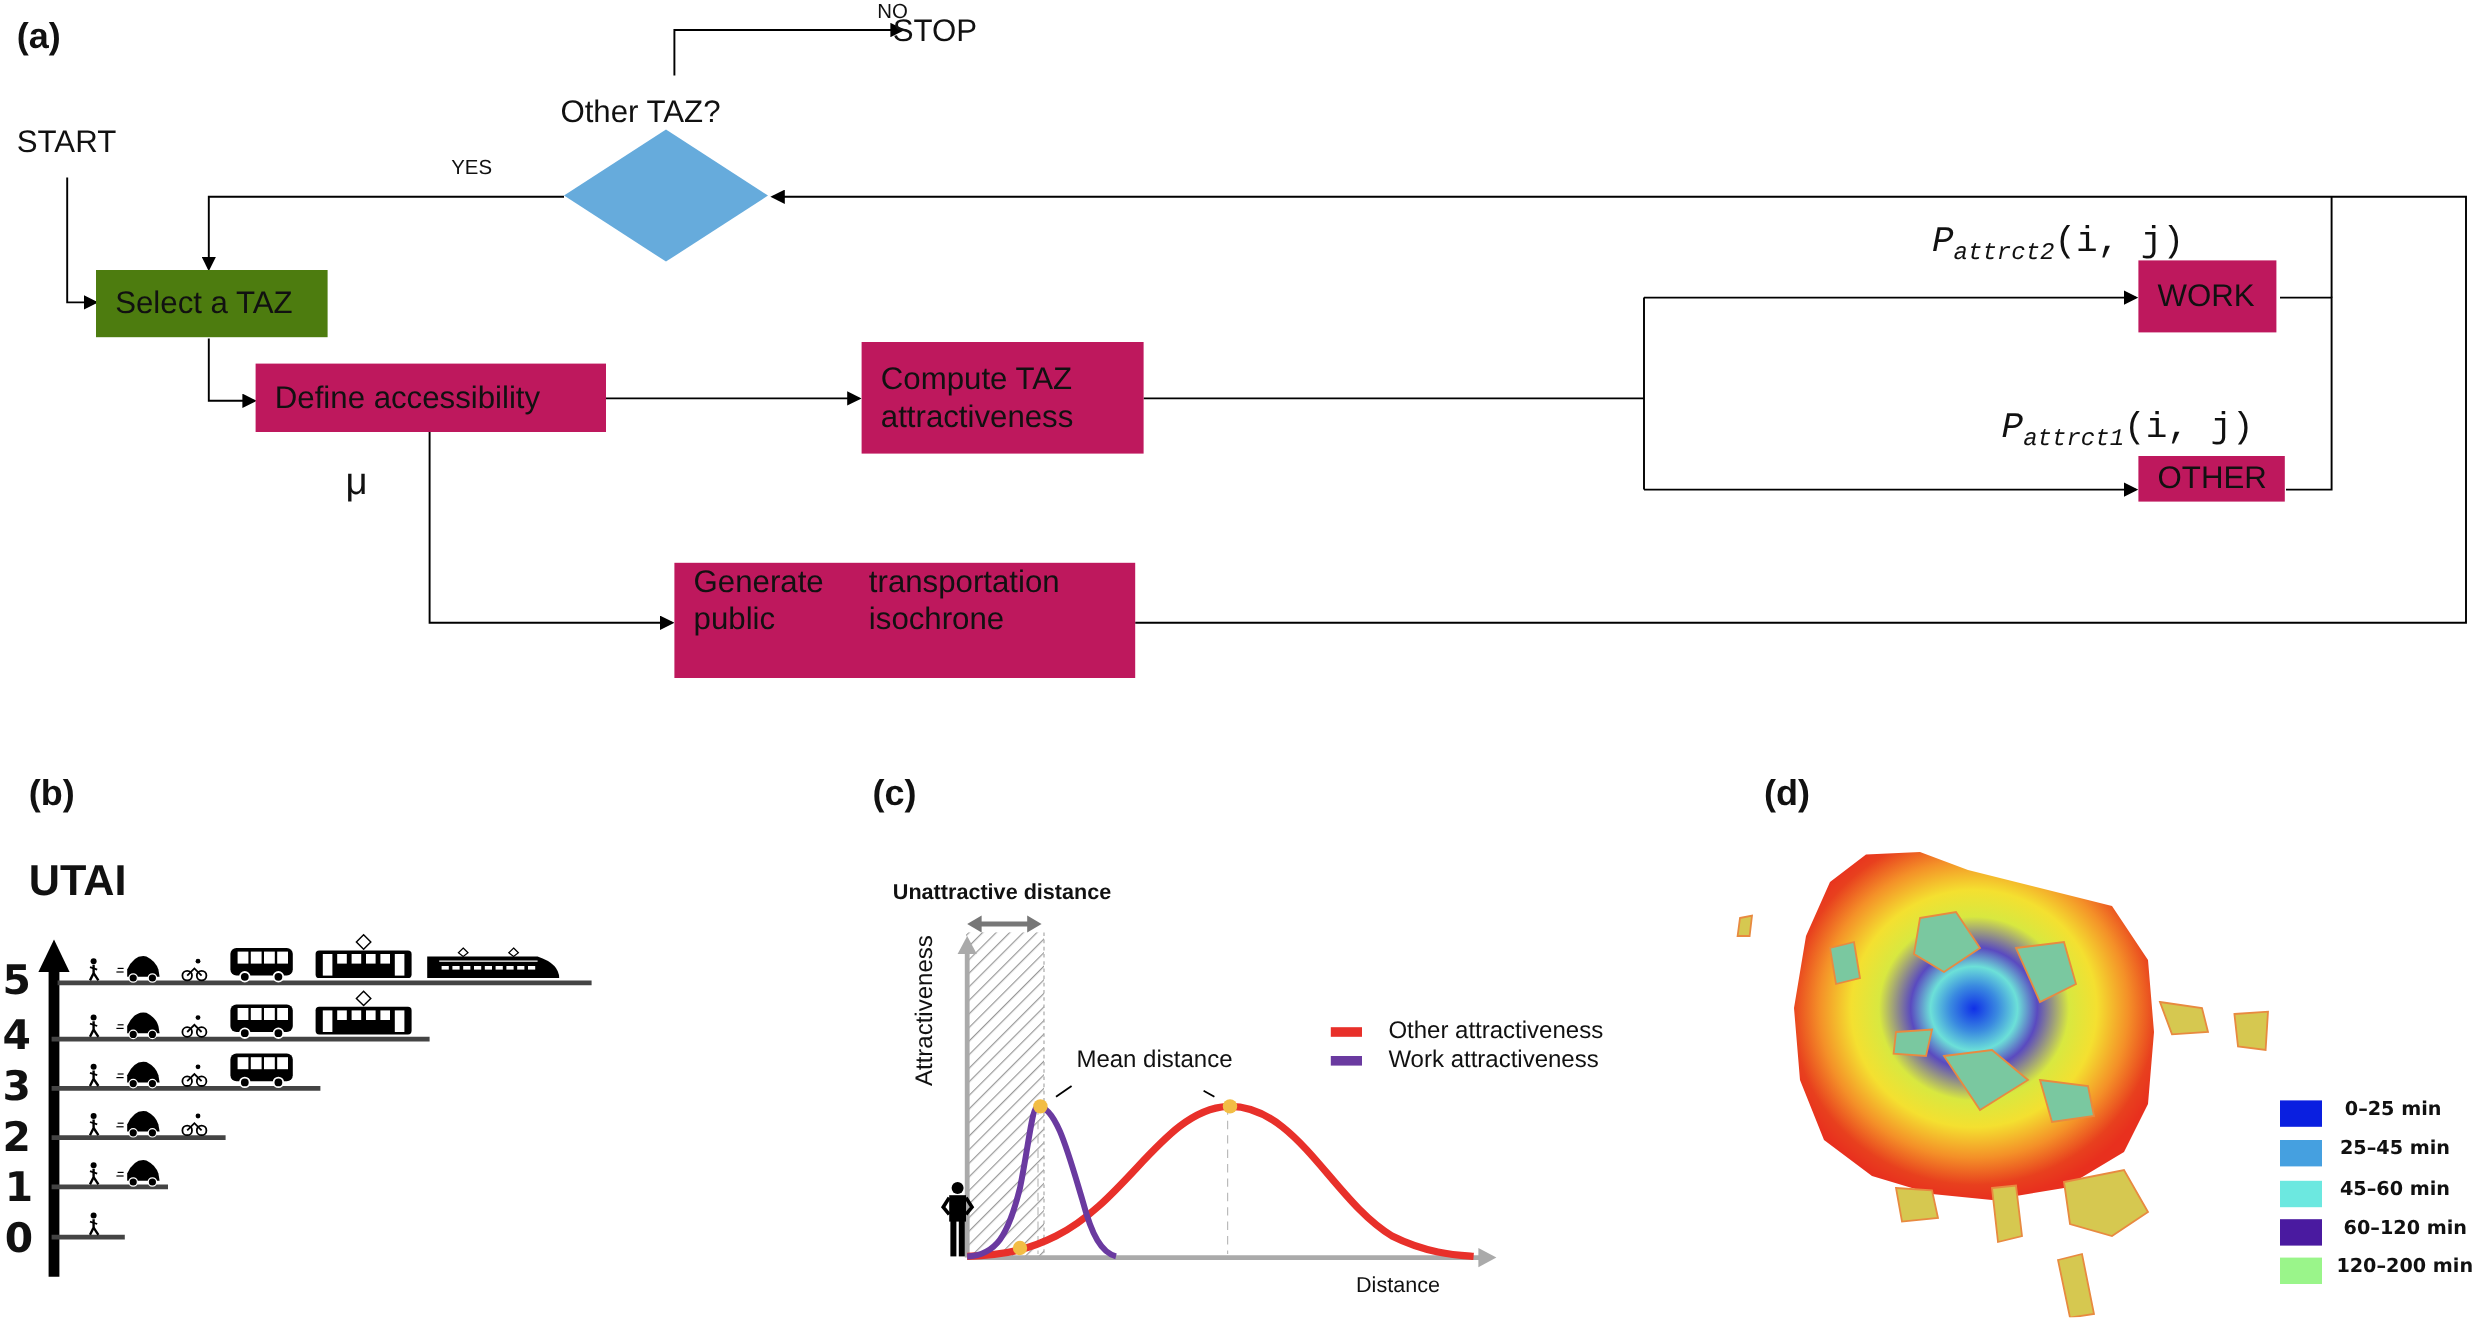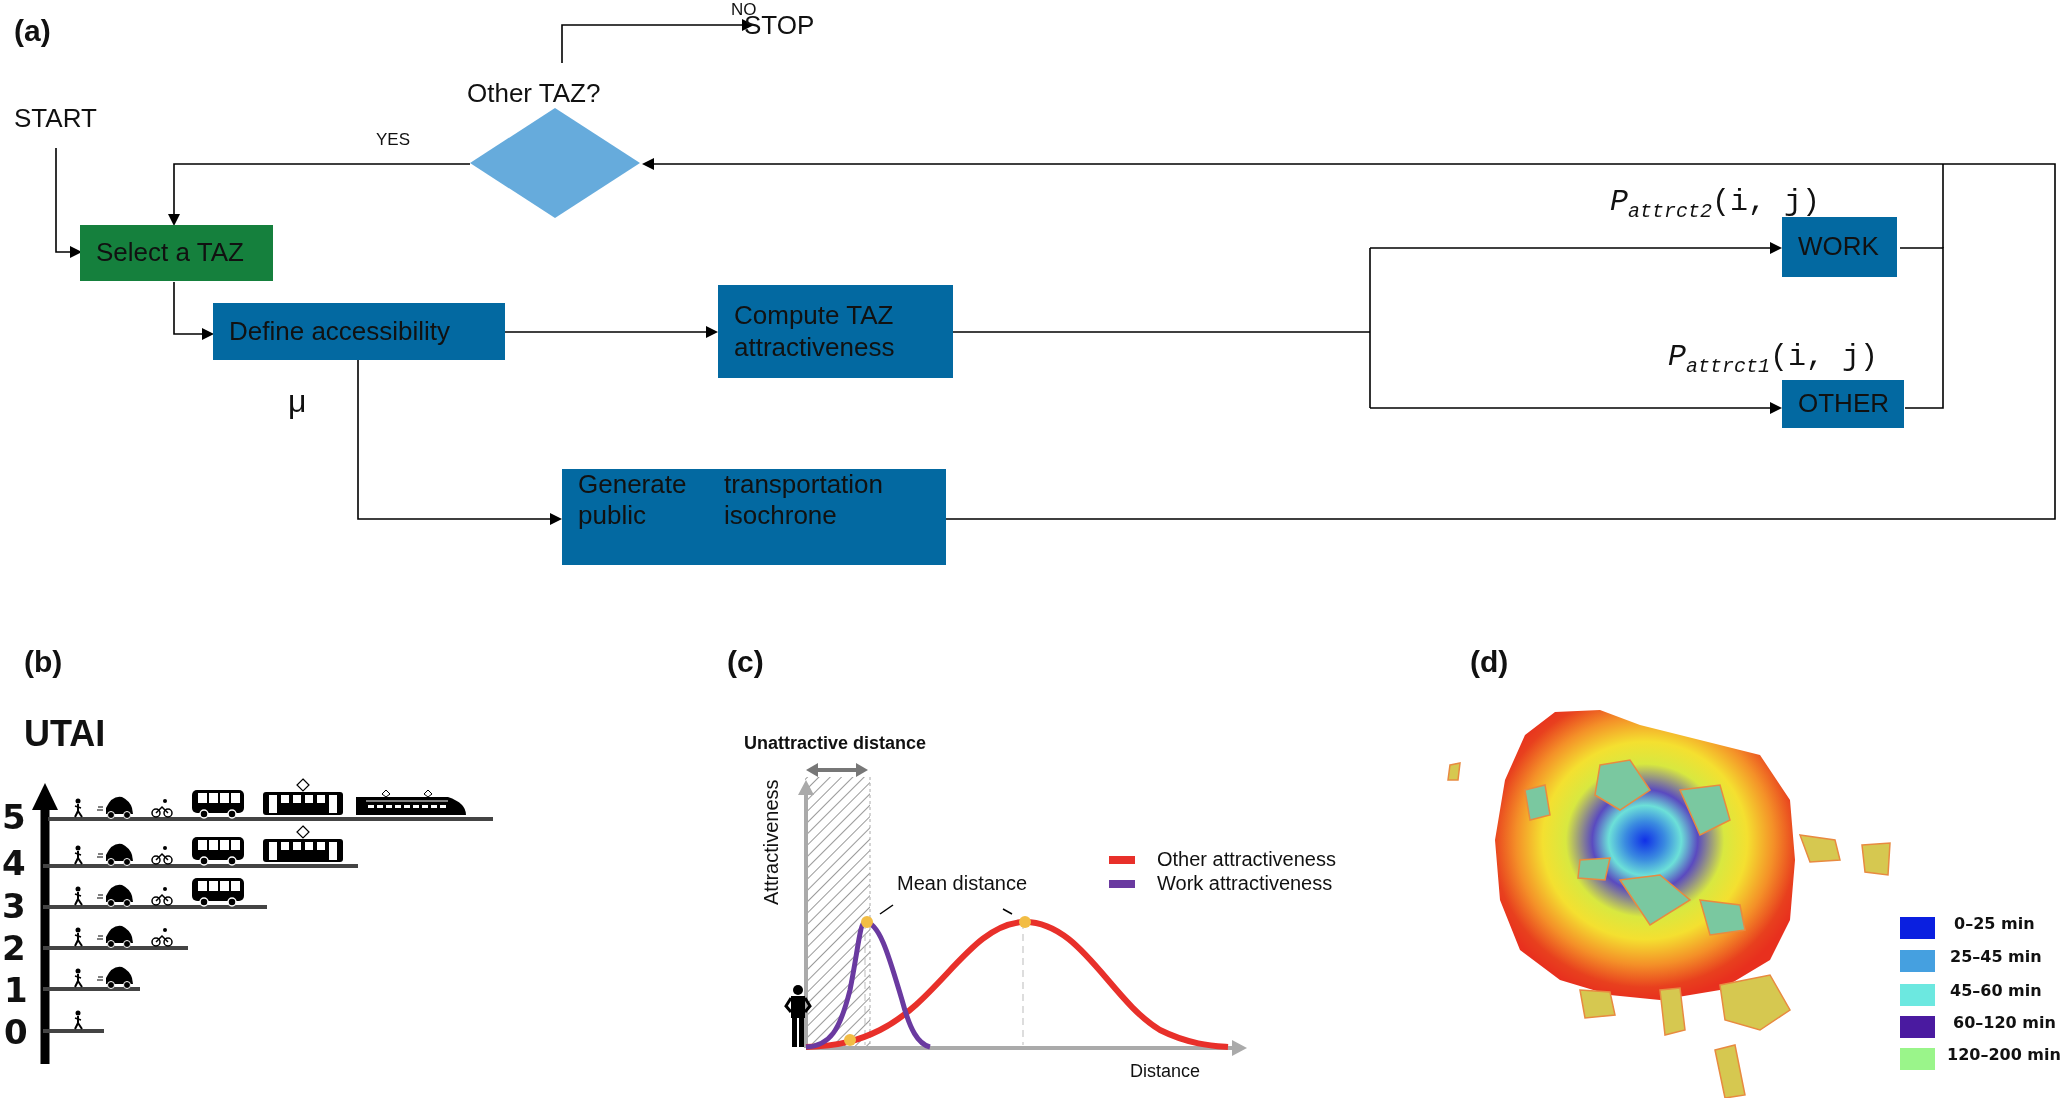--- a/index.html
+++ b/index.html
@@ -1,22 +1,22 @@
 <!DOCTYPE html>
 <html><head>
 <meta charset="utf-8">
 <style>
   html,body{margin:0;padding:0;background:#fff;}
   body{width:2067px;height:1098px;position:relative;overflow:hidden;font-family:"Liberation Sans",sans-serif;color:#111;}
   .abs{position:absolute;}
   .panel-label{position:absolute;font-family:"Liberation Sans",sans-serif;font-weight:bold;font-size:30px;}
   .fc-text{position:absolute;font-family:"Liberation Sans",sans-serif;font-size:26px;white-space:nowrap;}
   .box{position:absolute;display:flex;align-items:center;font-size:26px;line-height:1.2;padding-left:16px;box-sizing:border-box;}
-  .teal{background:#0369a1;}
-  .grey{background:#15803d;}
+  .teal{background:#be185d;}
+  .grey{background:#4d7c0f;}
   .math{position:absolute;font-family:Liberation Mono, monospace;font-style:italic;font-size:30px;white-space:nowrap;}
   .math sub{font-size:20px;}
   svg{position:absolute;left:0;top:0;}
   .utai-num{position:absolute;font-weight:bold;font-size:34px;font-family:"DejaVu Sans",sans-serif;}
   .legend-c{position:absolute;font-size:20px;white-space:nowrap;}
   .legend-d{position:absolute;font-weight:bold;font-size:16px;white-space:nowrap;font-family:"DejaVu Sans",sans-serif;}
 </style>
 </head>
 <body>
 
@@ -71,21 +71,21 @@
   <span>attractiveness</span>
 </div>
 <div class="fc-text" style="left:288px;top:383px;font-size:32px;">μ</div>
 <div class="box teal" style="left:562px;top:469px;width:384px;height:96px;flex-direction:row;align-items:flex-start;justify-content:center;">
   <span>Generate public</span>
   <span>transportation isochrone</span>
 </div>
 <div class="box teal" style="left:1782px;top:217px;width:115px;height:60px;">
     <span>WORK</span>
   </div>
-<div class="box teal" style="left:1782px;top:380px;width:122px;height:48px;">
+<div class="box teal" style="left:1782px;top:380px;width:122px;height:38px;">
     <span>OTHER</span>
   </div>
 
 <div class="math" style="left:1610px;top:185px;"><span>P</span><sub>attrct2</sub><span style="font-style:normal">(i, j)</span></div>
 <div class="math" style="left:1668px;top:340px;"><span>P</span><sub>attrct1</sub><span style="font-style:normal">(i, j)</span></div>
 
 <div class="panel-label" style="left:24px;top:645px;">(b)</div>
 <div class="abs" style="left:24px;top:713px;font-size:36px;font-weight:900;font-family:Liberation Sans, sans-serif;">UTAI</div>
 
 <svg width="520" height="1098" style="left:0;top:0;">

